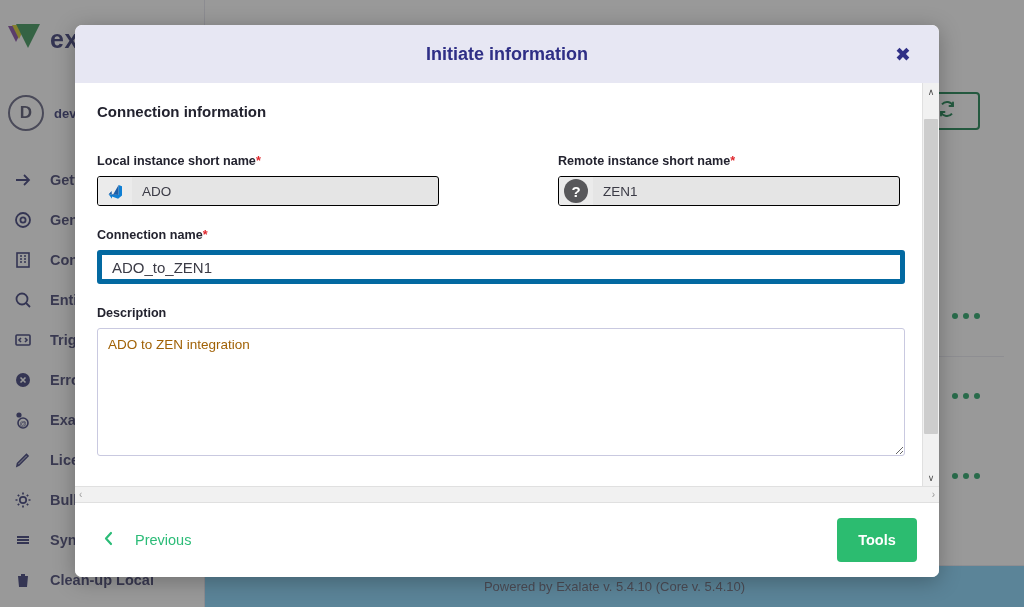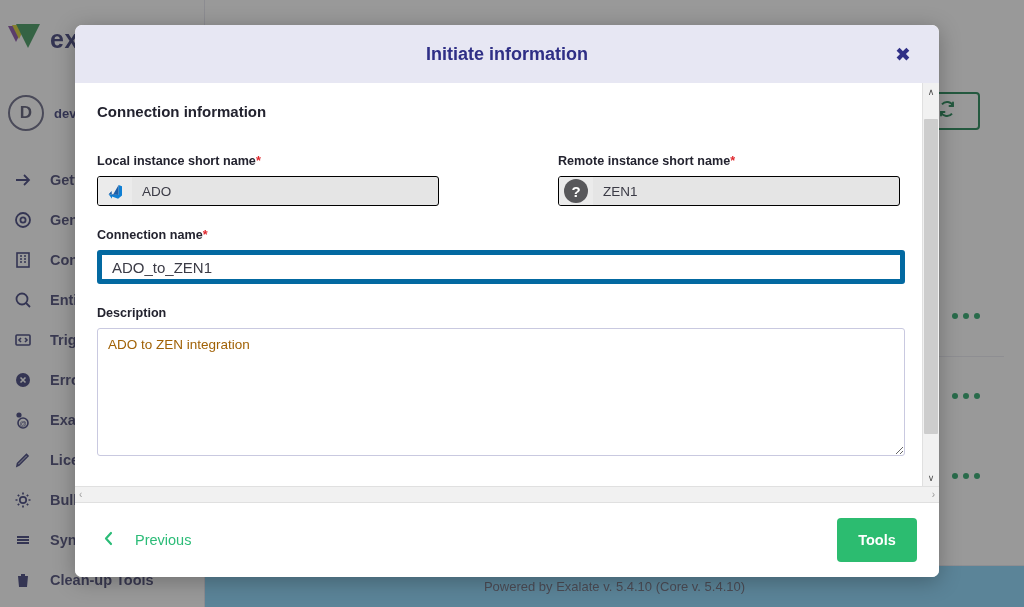--- a/index.html
+++ b/index.html
@@ -293,21 +293,21 @@
           </span>
           <span class="nav-label">Sync Q</span>
         </div>
 
         <div class="nav-item">
           <span class="nav-ico">
             <svg width="20" height="20" viewBox="0 0 20 20">
               <path d="M5 6h10l-1 11H6L5 6zM8 4h4v2H8z" fill="#2d2f6e"></path>
               </svg>
           </span>
-          <span class="nav-label">Clean-up Tools</span>
+          <span class="nav-label">Clean-up Local</span>
         </div>
 
       </div>
     </div>
 
     <div class="bg-main">
       <div class="refresh-btn">
         <span>
           <svg width="20" height="20" viewBox="0 0 20 20" fill="none" stroke="#0b7a43" stroke-width="1.9">
             <path d="M16 7a6.4 6.4 0 0 0-11-1.6M4 13a6.4 6.4 0 0 0 11 1.6"></path>

